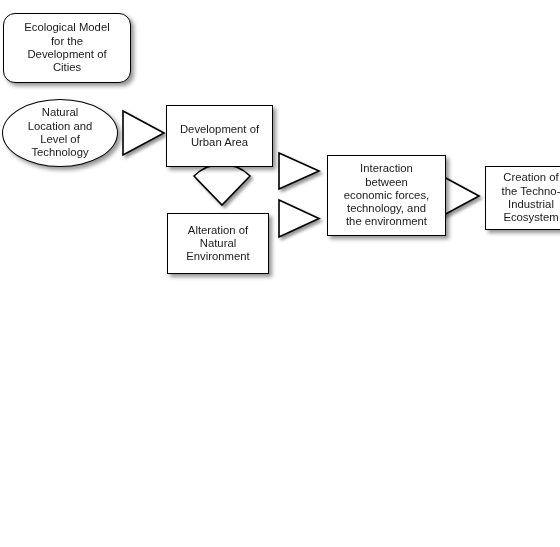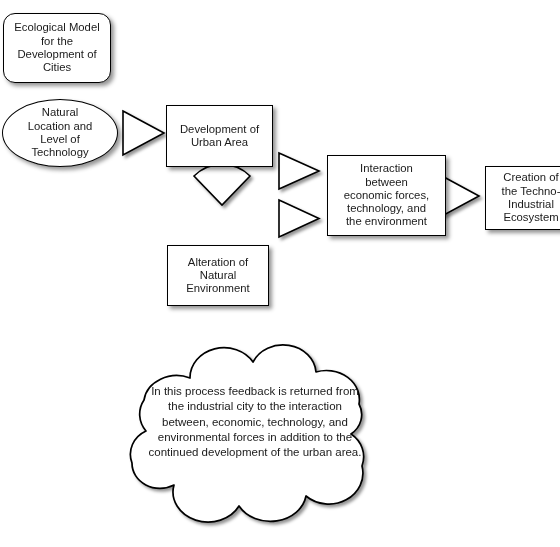--- a/index.html
+++ b/index.html
@@ -35,21 +35,21 @@
     color: #1a1a1a;
     line-height: 1.18;
     white-space: pre-line;
     z-index: 2;
     pointer-events: none;
   }
 
   
   #title-box {
     left: 3px; top: 13px;
-    width: 108px; height: 70px;
+    width: 128px; height: 70px;
     background: #ffffff;
     border: 1.6px solid #000000;
     border-radius: 12px;
     font-size: 11.3px;
     padding: 0 5px;
     box-shadow: 3px 3px 4px rgba(0,0,0,0.42);
     pointer-events: auto;
   }
 
   
@@ -68,21 +68,21 @@
   
   .rect-box {
     background: #ffffff;
     border: 1.6px solid #000000;
     font-size: 11.3px;
     padding: 0 4px;
     box-shadow: 3px 3px 4px rgba(0,0,0,0.42);
     pointer-events: auto;
   }
   #box-urban      { left: 166px; top: 105px; width: 107px; height: 62px; }
-  #box-alteration { left: 167px; top: 213px; width: 102px; height: 61px; margin-top: 32px; }
+  #box-alteration { left: 167px; top: 213px; width: 102px; height: 61px; }
   #box-interaction{ left: 327px; top: 155px; width: 119px; height: 81px; }
   #box-creation   { left: 485px; top: 166px; width: 92px;  height: 64px; }
 
   
   .arrow {
     position: absolute;
     z-index: 1;
   }
   .arrow svg { display: block; overflow: visible; }
   .arrow-shape {
@@ -204,33 +204,14 @@
     </svg>
   </div>
 
   <div class="node rect-box" id="box-creation">
     <span>Creation of
 the Techno-
 Industrial
 Ecosystem</span>
   </div>
 
-  <div id="cloud-wrap">
-    <svg width="290" height="192" viewBox="0 0 290 192">
-      <path class="cloud-shape" d="M 82,40
-               A 34 30 0 0 1 145,24
-               A 33 29 0 0 1 208,34
-               A 33 29 0 0 1 251,66
-               A 26 24 0 0 1 243,96
-               A 30 28 0 0 1 254,128
-               A 34 31 0 0 1 198,158
-               A 36 30 0 0 1 131,168
-               A 35 30 0 0 1 66,147
-               A 28 25 0 0 1 24,125
-               A 28 26 0 0 1 38,93
-               A 29 27 0 0 1 36,62
-               A 33 28 0 0 1 82,40
-               Z"></path>
-    </svg>
-    <div id="cloud-text">In this process feedback is returned from the industrial city to the interaction between, economic, technology, and environmental forces in addition to the continued development of the urban area.</div>
-  </div>
 
 </div>
 
 </body></html>

